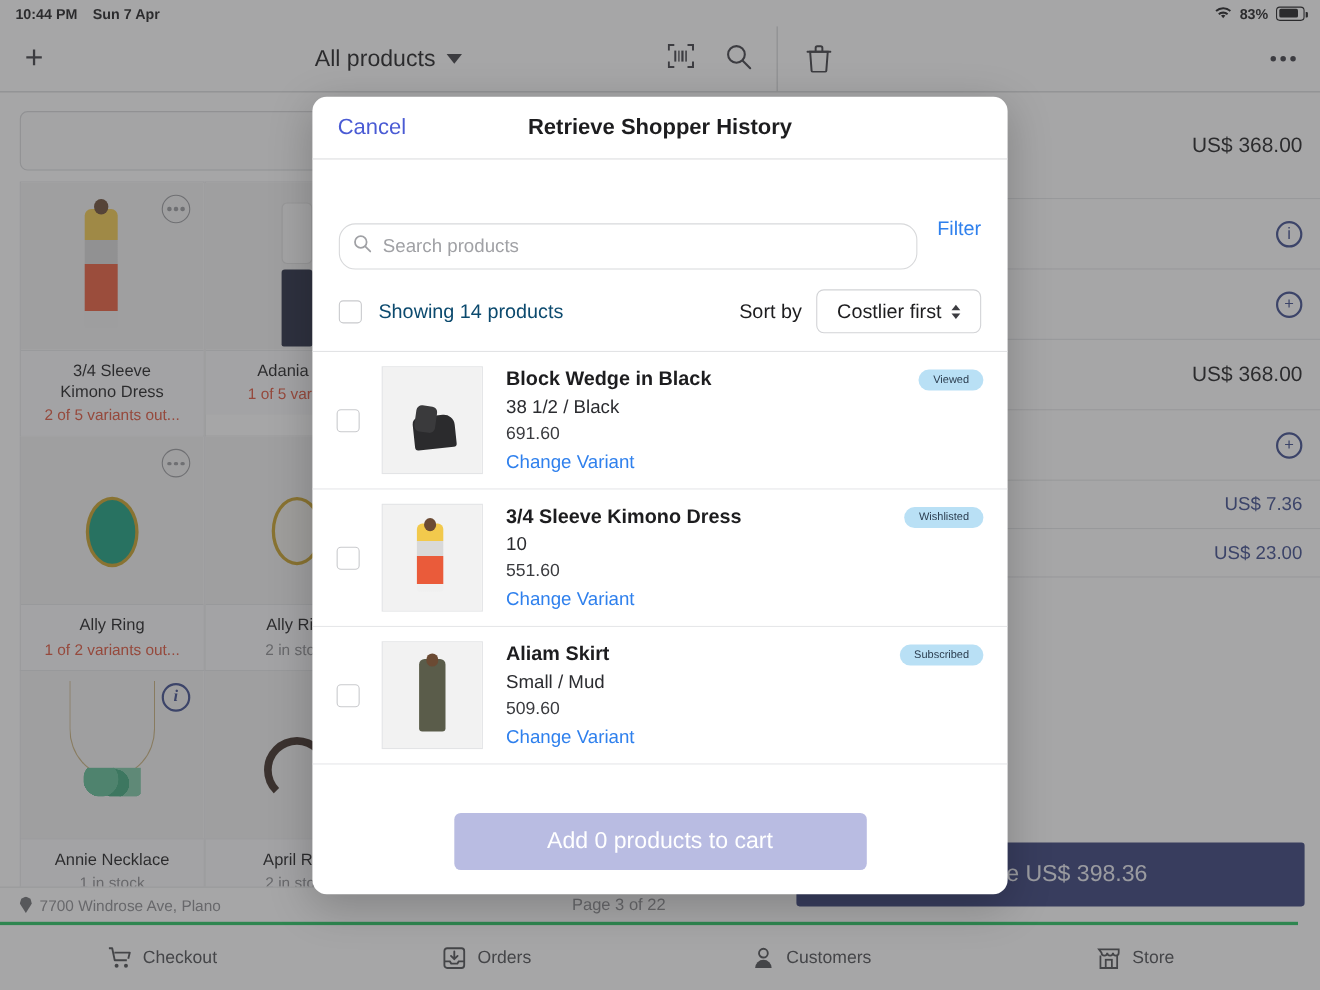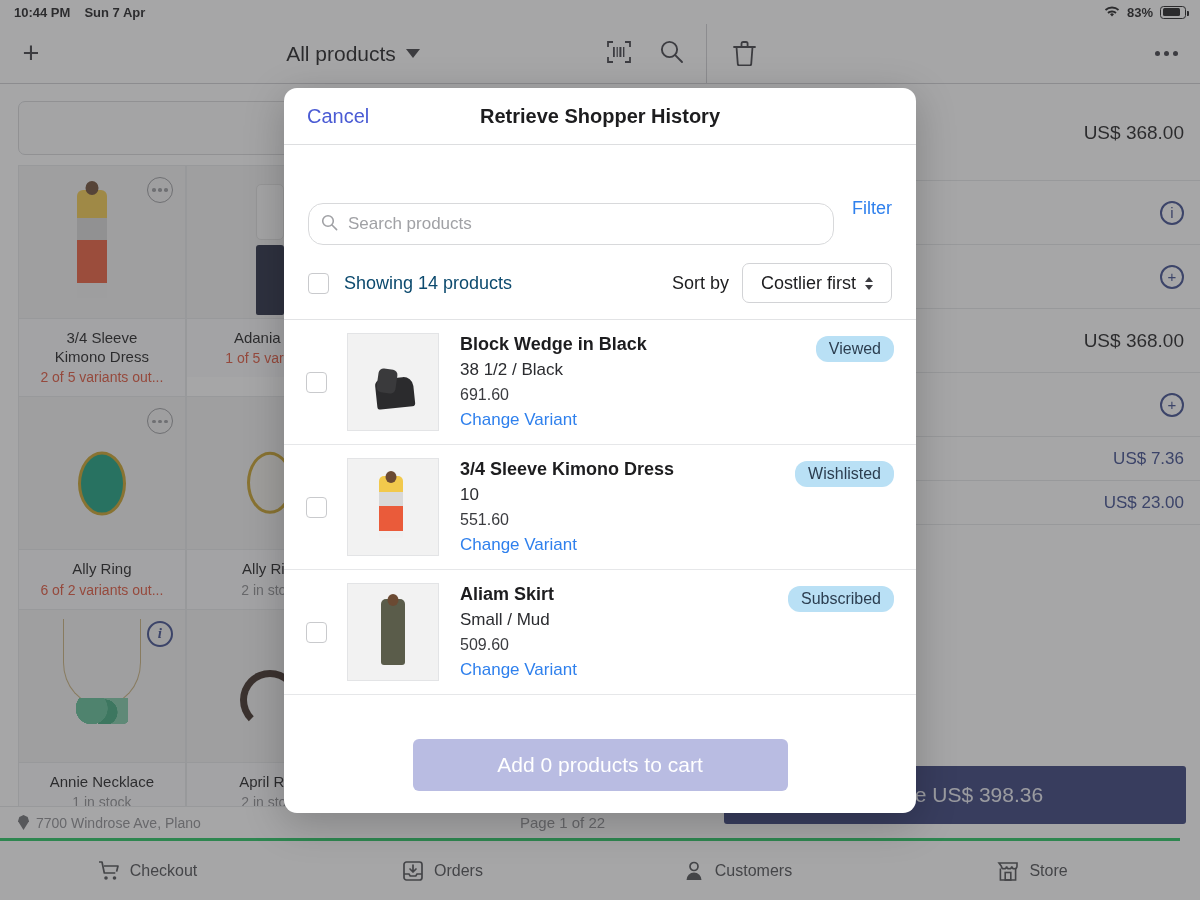--- a/index.html
+++ b/index.html
@@ -268,21 +268,21 @@
     width: 92px; height: 98px; border: 1px solid #e3e4e6; background: #fafafa;
     flex: 0 0 auto; overflow: hidden; position: relative;
   }
   .pinfo { margin-left: 21px; flex: 1; min-width: 0; }
   .p-title { font-size: 18px; font-weight: bold; color: #1d1d1f; }
   .p-variant { font-size: 17px; color: #2b2c30; margin-top: 5px; }
   .p-price { font-size: 16px; color: #3a3b3f; margin-top: 6px; }
   .p-change { font-size: 17px; color: #2f80ed; margin-top: 6px; }
   .p-tag {
     flex: 0 0 auto; background: #b9e0f5; color: #2c3e50; border-radius: 12px;
-    padding: 4px 13px; font-size: 16px; align-self: flex-start; margin-top: 2px;
+    padding: 4px 13px; font-size: 10px; align-self: flex-start; margin-top: 2px;
   }
   .fig-boot::before {
     content:""; position:absolute; left:52%; top:46%; width:38px; height:30px;
     background:#2b2b2d; transform:translate(-50%,0) rotate(-6deg);
     border-radius: 6px 10px 3px 3px;
   }
   .fig-boot::after {
     content:""; position:absolute; left:43%; top:36%; width:19px; height:24px;
     background:#3a3a3c; transform:translate(-50%,0) rotate(8deg); border-radius:5px;
   }
@@ -436,21 +436,21 @@
           <div class="pthumb">
             <div class="art fig-ring-g"></div>
             <span class="pbadge-dots">
                 <b></b>
                 <b></b>
                 <b></b>
               </span>
           </div>
           <div class="pmeta">
             <div class="pname">Ally Ring</div>
-            <div class="pstock out">6 of 2 variants out...</div>
+            <div class="pstock out">1 of 2 variants out...</div>
           </div>
         </div>
 
         <div class="pcard">
           <div class="pthumb">
             <div class="art fig-ring-w"></div>
           </div>
           <div class="pmeta">
             <div class="pname">Ally Ri...</div>
             <div class="pstock ok">2 in sto...</div>
@@ -518,21 +518,21 @@
             </div>
         </div>
 
       </div>
     </div>
 
     <div class="loc-bar">
       <span class="pin"></span>
       <span>7700 Windrose Ave, Plano</span>
     </div>
-    <div class="page-indicator">Page 1 of 22</div>
+    <div class="page-indicator">Page 3 of 22</div>
 
     <div class="cart-area">
       <div class="cart-row tall">
         <span class="lbl">...nt</span>
         <span>US$ 368.00</span>
       </div>
       <div class="cart-row mid">
         <span class="lbl"></span>
         <span class="circ-ic">i</span>
       </div>

